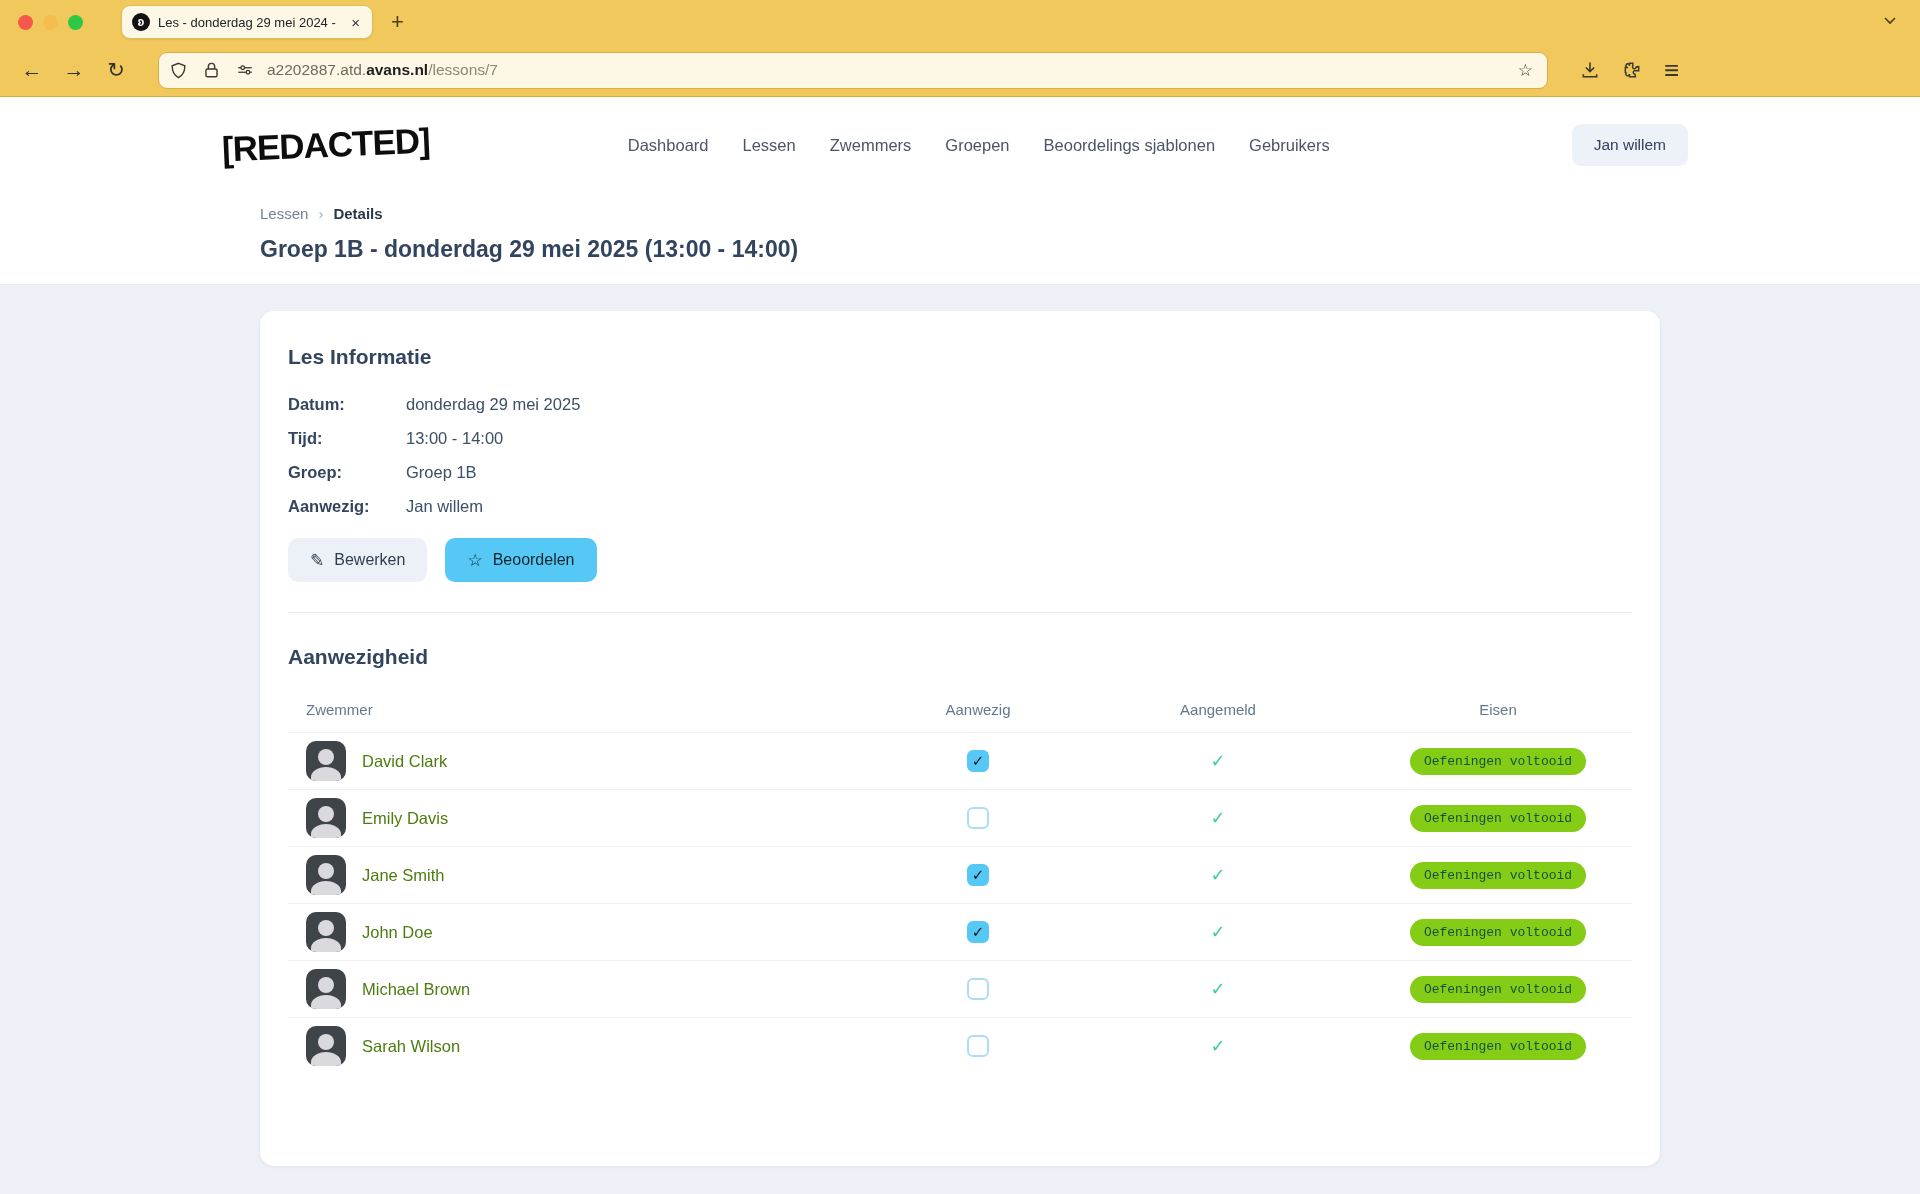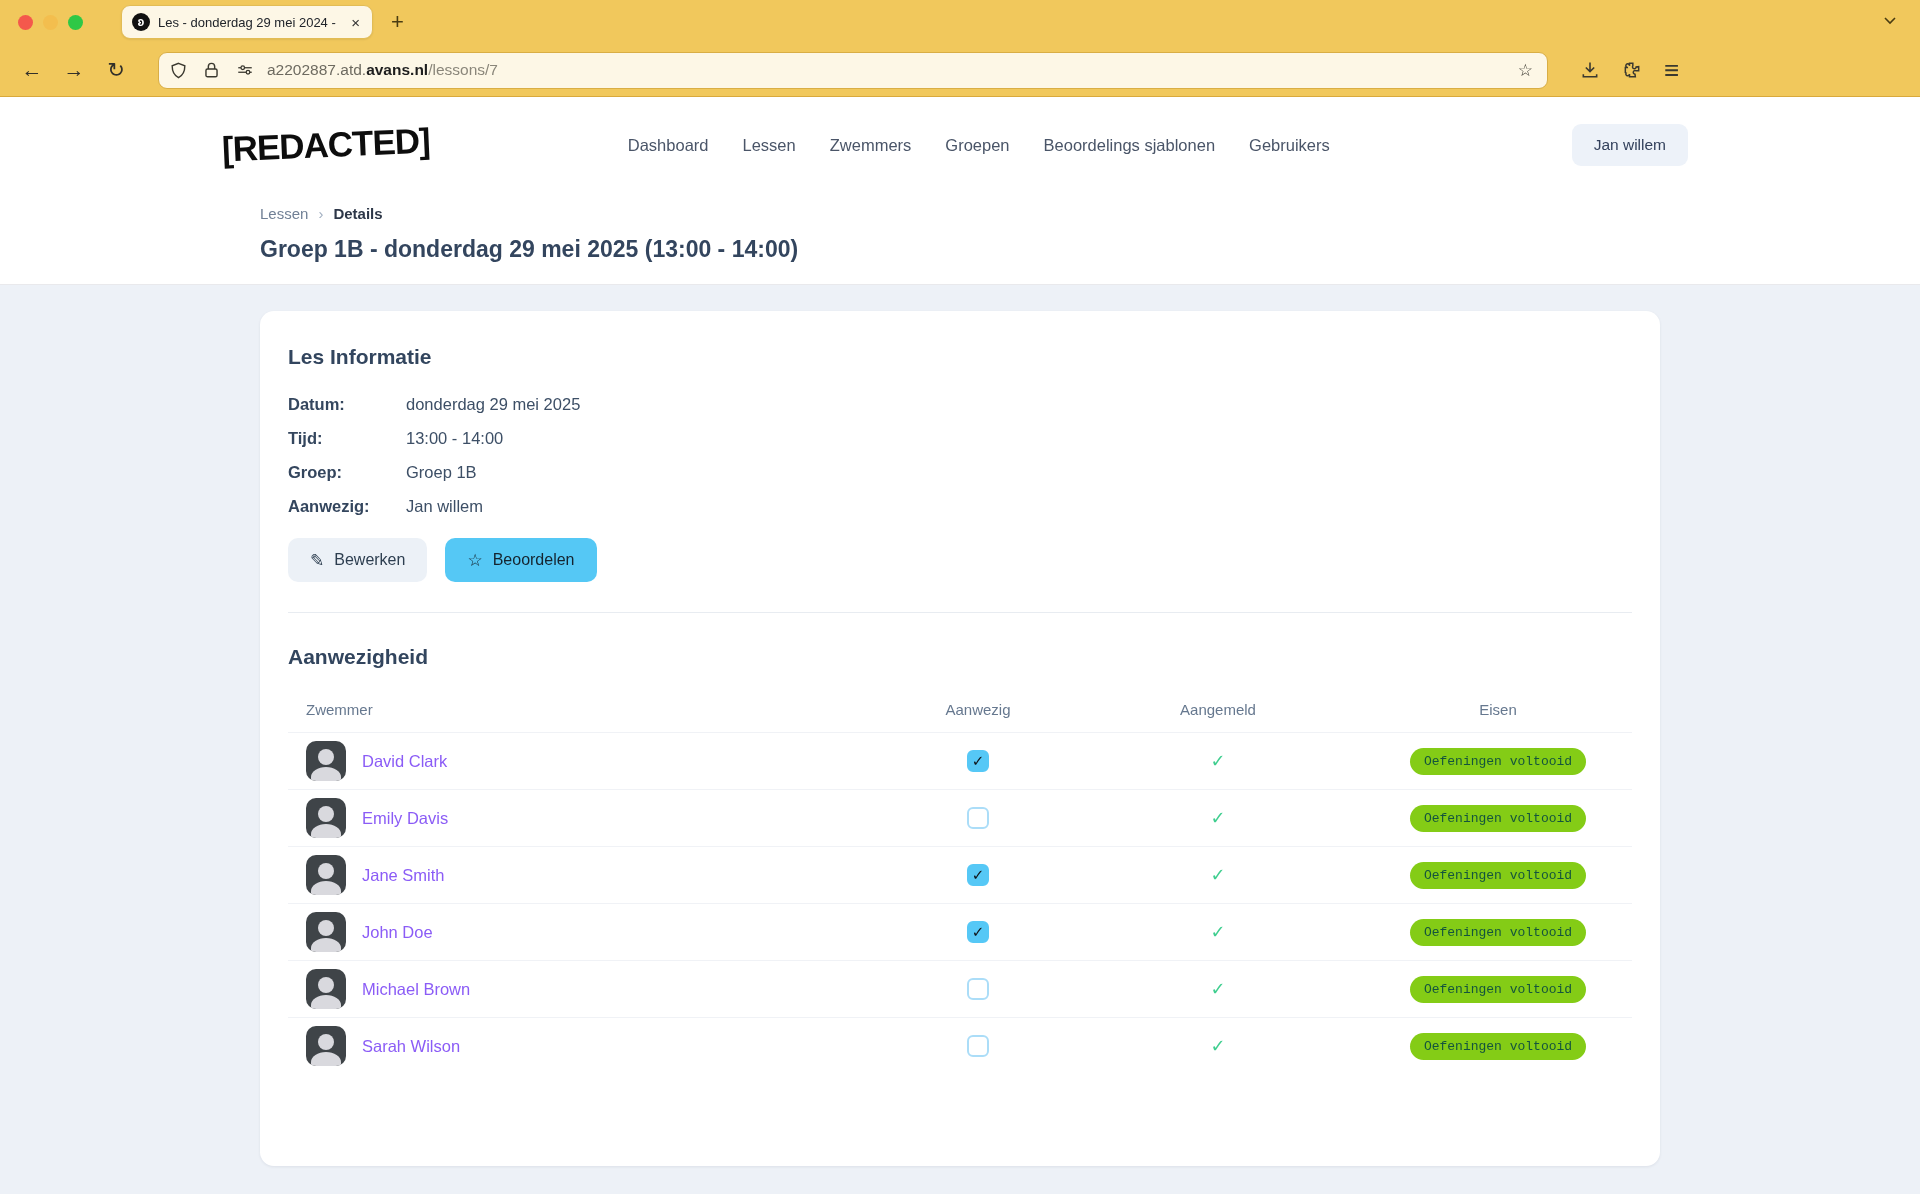--- a/index.html
+++ b/index.html
@@ -60,21 +60,21 @@
   .btn .glyph { font-size:17px; }
   .card-divider { border:none; border-top:1px solid #E8ECF1; margin:30px 0 0 0; }
 
   .attend-title { margin-top:32px; }
   .attend-table { margin-top:26px; }
   .t-row { display:grid; grid-template-columns: 552px 240px 240px 320px; align-items:center; }
   .t-head { color:#66788F; font-size:15px; padding:6px 0 14px 18px; }
   .t-head > div { text-align:center; }
   .t-head > div:first-child { text-align:left; }
   .t-body .t-row { border-top:1px solid #F0F2F6; height:57px; padding-left:18px; }
-  .cell-name { display:flex; align-items:center; gap:16px; font-size:16.5px; color:#8b5cf6; }
+  .cell-name { display:flex; align-items:center; gap:16px; font-size:16.5px; color:#4d7c0f; }
   .avatar { width:40px; height:40px; border-radius:10px; background:#3F4448; position:relative; overflow:hidden; flex:0 0 40px; }
   .avatar .head { position:absolute; left:12px; top:8px; width:16px; height:16px; border-radius:50%; background:#D9D9DE; }
   .avatar .body { position:absolute; left:5px; top:26px; width:30px; height:20px; border-radius:50% 50% 0 0; background:#D9D9DE; }
   .cell-center { text-align:center; display:flex; justify-content:center; }
   .checkbox { width:22px; height:22px; border-radius:6px; background:#fff; border:2px solid #ABDDF8; display:flex; align-items:center; justify-content:center; font-size:15px; font-weight:700; color:#101418; }
   .checkbox.checked { background:#56C8F6; border-color:#56C8F6; }
   .green-check { color:#3FCE8F; font-size:18px; }
   .badge { background:#84cc16; color:#14543D; border-radius:999px; font-size:13px; padding:6px 14px; white-space:nowrap;font-family:Liberation Mono, monospace; }
 </style>
 </head>

